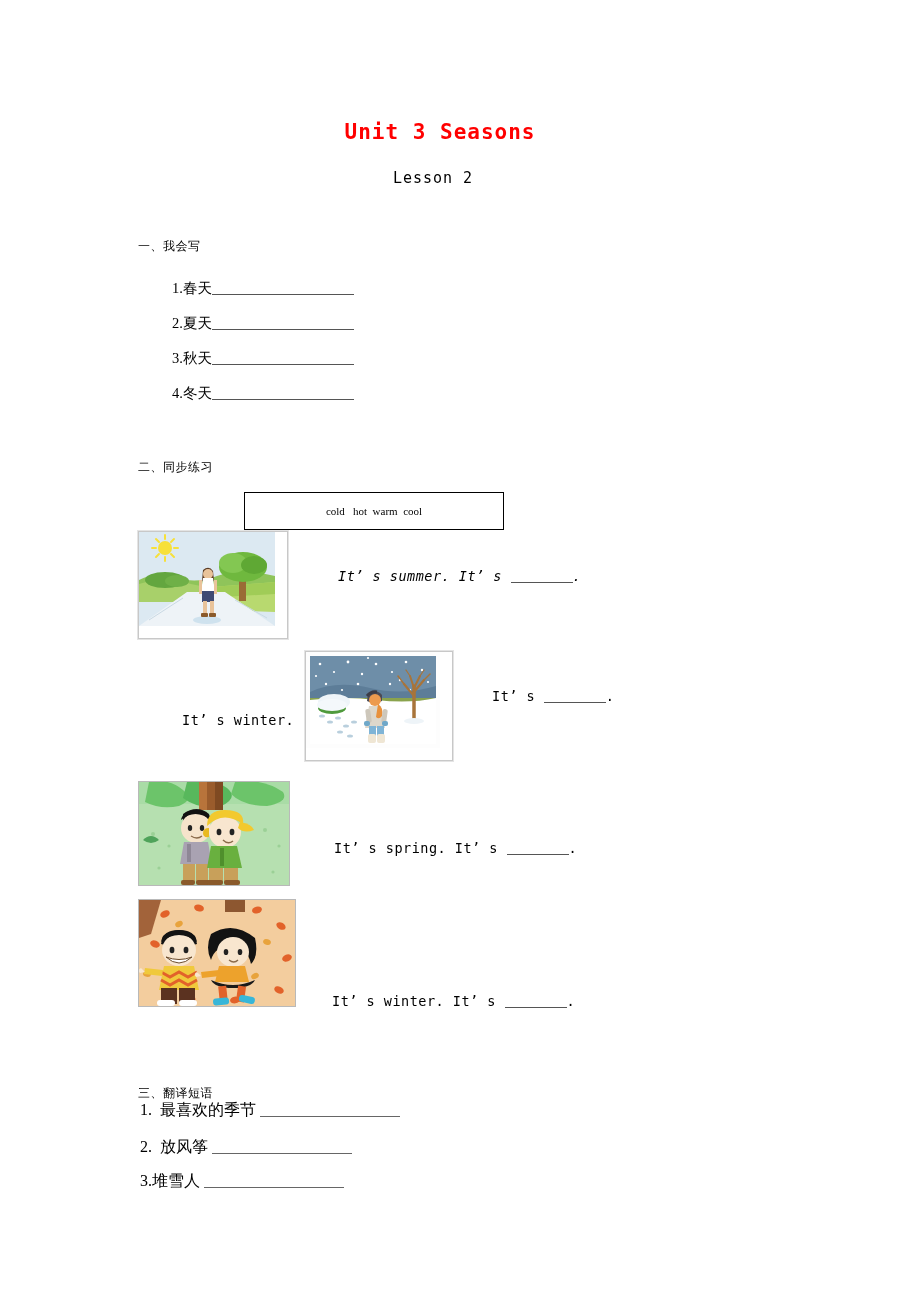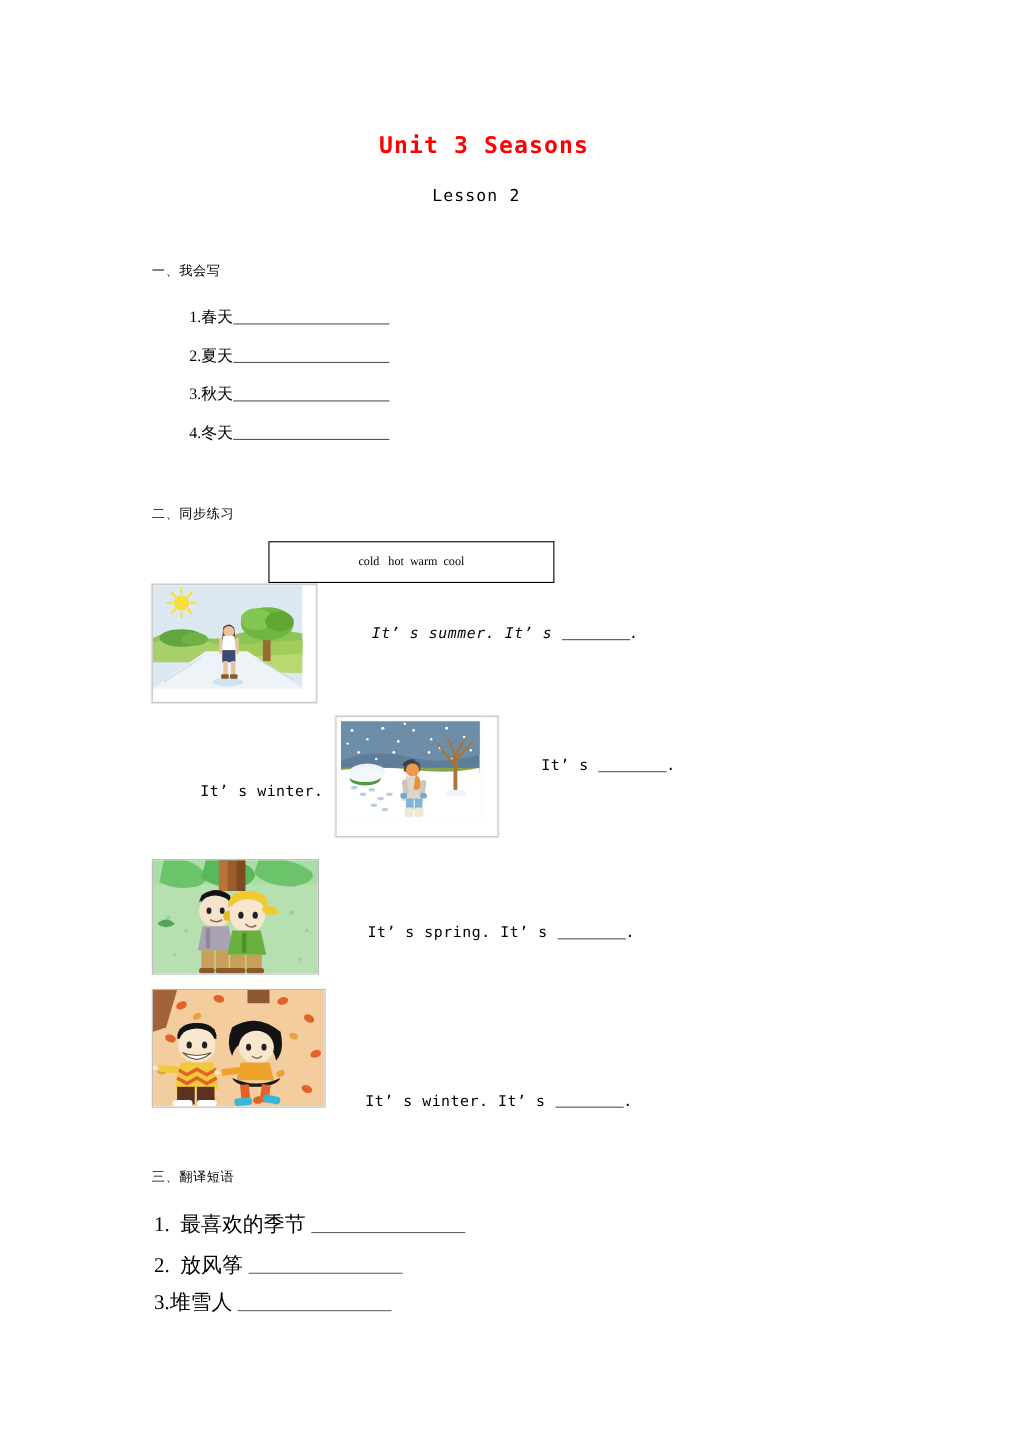--- a/index.html
+++ b/index.html
@@ -59,21 +59,21 @@
   .sec-head {
     position: absolute;
     left: 138px;
     font-family: "DejaVu Sans", "Liberation Sans", sans-serif;
     font-weight: normal;
     font-size: 12px;
     letter-spacing: 0.5px;
   }
   #sec1-head { top: 238px; }
   #sec2-head { top: 459px; }
-  #sec3-head { top: 1062px; }
+  #sec3-head { top: 1085px; }
 
   
   .write-item {
     position: absolute;
     left: 138px;
     font-family: "Liberation Serif", "DejaVu Serif", serif;
     font-size: 14.5px;
     white-space: nowrap;
     margin-left: 34px;
   }
@@ -140,21 +140,21 @@
   }
   .pic.plain { border: 1px solid #b9b9b9; }
 
   svg { display: block; }
 
   
   .tr-item {
     position: absolute;
     left: 140px;
     font-family: "Liberation Serif", "DejaVu Serif", serif;
-    font-size: 19px;
+    font-size: 16px;
     white-space: nowrap;
   }
   .tr-item .blank {
     display: inline-block;
     border-bottom: 1px solid #666;
     vertical-align: -2px;
   }
 </style>
 </head>
 <body>

